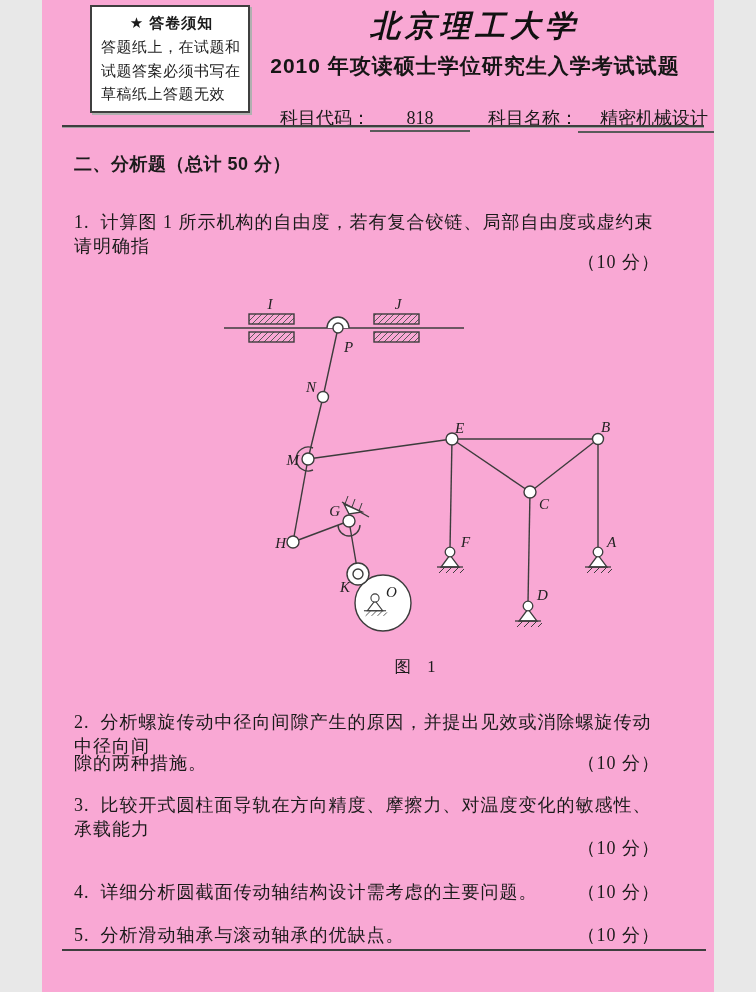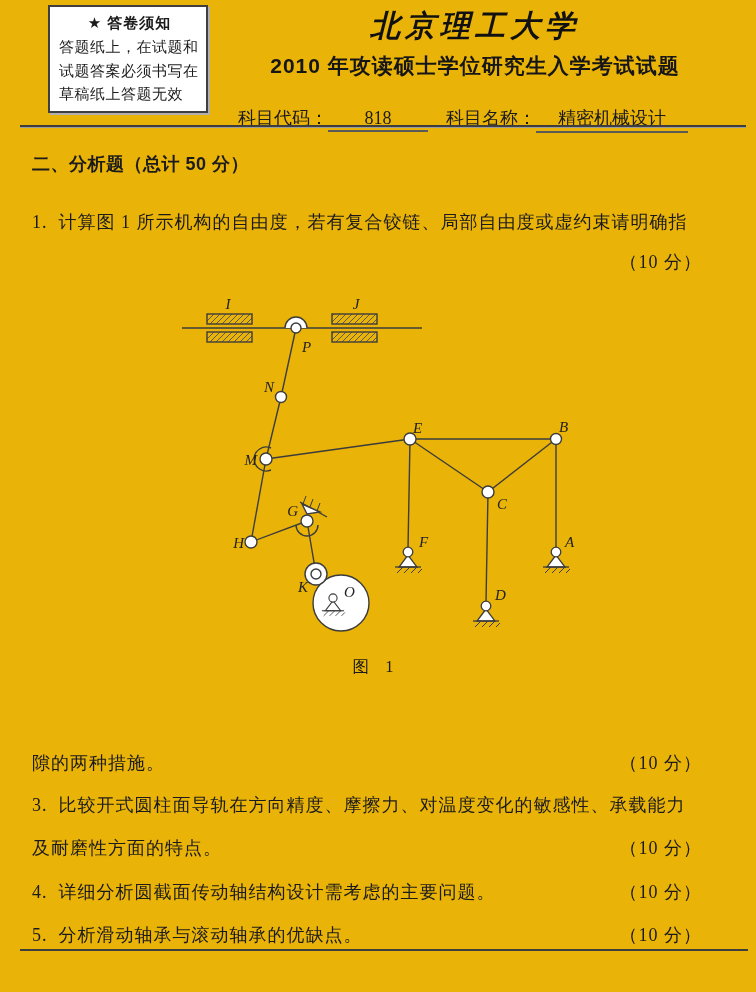--- a/index.html
+++ b/index.html
@@ -1,17 +1,17 @@
 <!DOCTYPE html>
 <html><head>
 <meta charset="utf-8">
 <style>
   html,body{margin:0;padding:0;background:#e8e8e8;}
   .page{
-    position:relative;width:756px;height:992px;background:#eab308;
+    position:relative;width:672px;height:992px;background:#f9a8d4;
     font-family:"Liberation Serif","DejaVu Serif",serif;color:#1b1b1b;
     overflow:hidden;margin:0 auto;
   }
   
   .notice{
     position:absolute;left:48px;top:5px;width:160px;height:108px;
     border:2px solid #3f3f3f;box-shadow:2px 2px 0 #b0b0b0;background:#fff;
     box-sizing:border-box;padding:5px 6px 0 9px;
   }
   .notice-title{font-family:"Liberation Sans","DejaVu Sans",sans-serif;font-weight:700;
@@ -154,24 +154,25 @@
     <text x="565" y="547">A</text>
     <text x="495" y="600">D</text>
     <text x="244" y="548" text-anchor="end">H</text>
     <text x="298" y="516" text-anchor="end">G</text>
     <text x="308" y="592" text-anchor="end">K</text>
     <text x="344" y="597">O</text>
   </svg>
 
   <div class="figcaption">图 1</div>
 
+  <div class="qline" style="top:710px">2.  分析螺旋传动中径向间隙产生的原因，并提出见效或消除螺旋传动中径向间</div>
   <div class="qline" style="top:751px"><span>隙的两种措施。</span><span class="score">（10 分）</span></div>
 
   <div class="qline" style="top:793px">3.  比较开式圆柱面导轨在方向精度、摩擦力、对温度变化的敏感性、承载能力</div>
-  <div class="qline" style="top:836px"><span>及耐磨性方面的特点。</span><span class="score">（10 分）</span></div>
+  <div class="qline" style="top:836px"><span class="score">（10 分）</span></div>
 
   <div class="qline" style="top:880px"><span>4.  详细分析圆截面传动轴结构设计需考虑的主要问题。</span><span class="score">（10 分）</span></div>
 
   <div class="qline" style="top:923px"><span>5.  分析滑动轴承与滚动轴承的优缺点。</span><span class="score">（10 分）</span></div>
 
   <div class="frule"></div>
 
 </div>
 
 </body></html>

